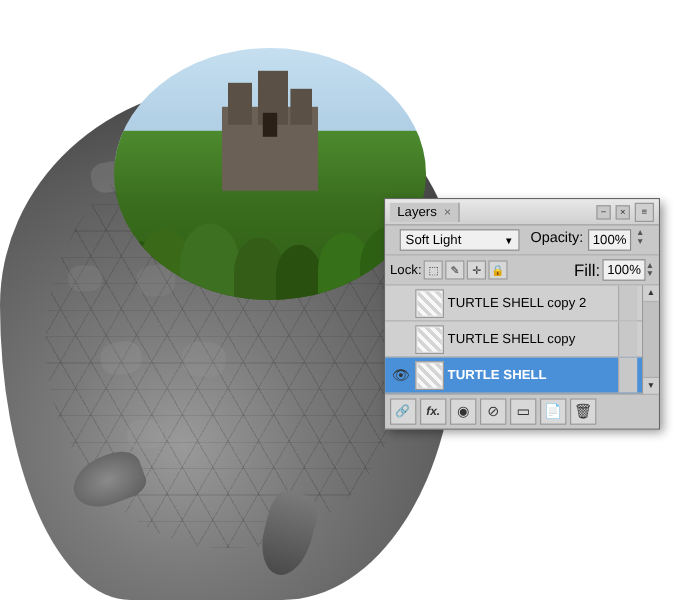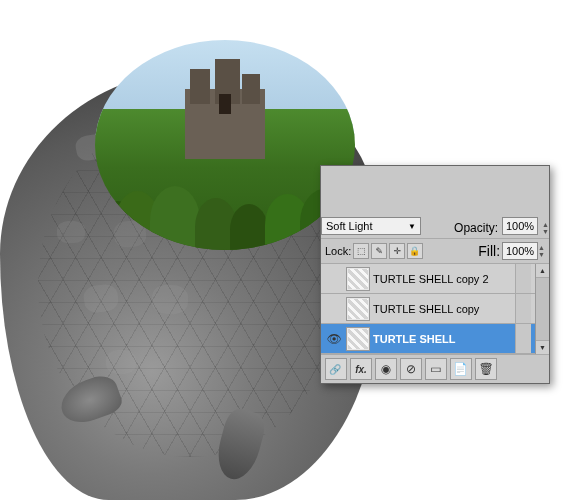--- a/index.html
+++ b/index.html
@@ -100,26 +100,25 @@
       align-items: center;
       justify-content: center;
       cursor: pointer;
       font-size: 8px;
       color: #333;
     }
 
     
     .blend-row {
       display: flex;
-      align-items: flex-end;
-      padding: 3px 0;
+      align-items: flex-start;
+      padding: 3px 12px;
       background: #c8c8c8;
       border-bottom: 1px solid #aaa;
       gap: 4px;
-      margin-top: 48px;
     }
 
     .blend-select {
       width: 100px;
       height: 18px;
       background: #f0f0f0;
       border: 1px solid #888;
       font-size: 11px;
       display: flex;
       align-items: center;
@@ -416,20 +415,33 @@
     </div>
   </div>
 
   <div style="position:absolute; bottom:80px; left:60px; width:60px; height:40px; background: radial-gradient(ellipse, #8a8a8a, #5a5a5a); border-radius: 60% 40% 30% 50%; z-index:3; transform: rotate(-20deg);"></div>
 
   <div style="position:absolute; bottom:20px; left:220px; width:40px; height:70px; background: linear-gradient(180deg, #7a7a7a, #4a4a4a); border-radius: 30% 30% 50% 50%; z-index:3; transform: rotate(15deg);"></div>
 </div>
 
 <div class="layers-panel">
 
+  <div class="panel-titlebar">
+    <div class="panel-tabs">
+      <div class="panel-tab active">
+        <span>Layers</span>
+        <span class="panel-tab-close">×</span>
+      </div>
+    </div>
+    <div class="panel-titlebar-controls">
+      <div class="minimize-btn">−</div>
+      <div class="close-btn">×</div>
+      <div class="panel-menu-btn">≡</div>
+    </div>
+  </div>
 
   <div class="blend-row">
     <div class="select-wrapper">
       <div class="blend-select">
         <span>Soft Light</span>
         <span style="margin-left:auto; font-size:8px;">▼</span>
       </div>
     </div>
     <span class="opacity-label">Opacity:</span>
     <div class="opacity-value">

